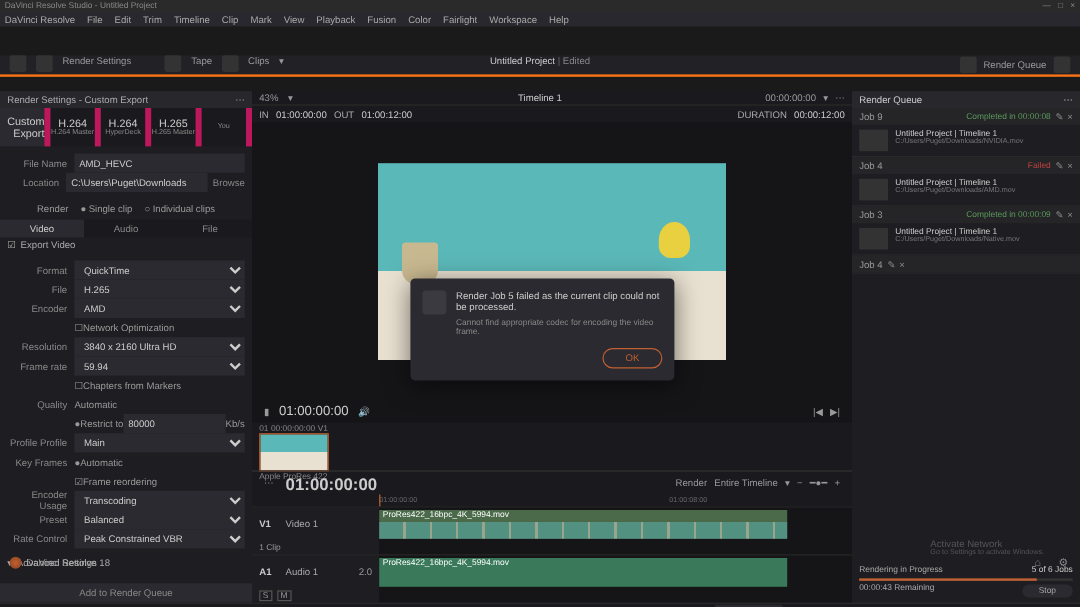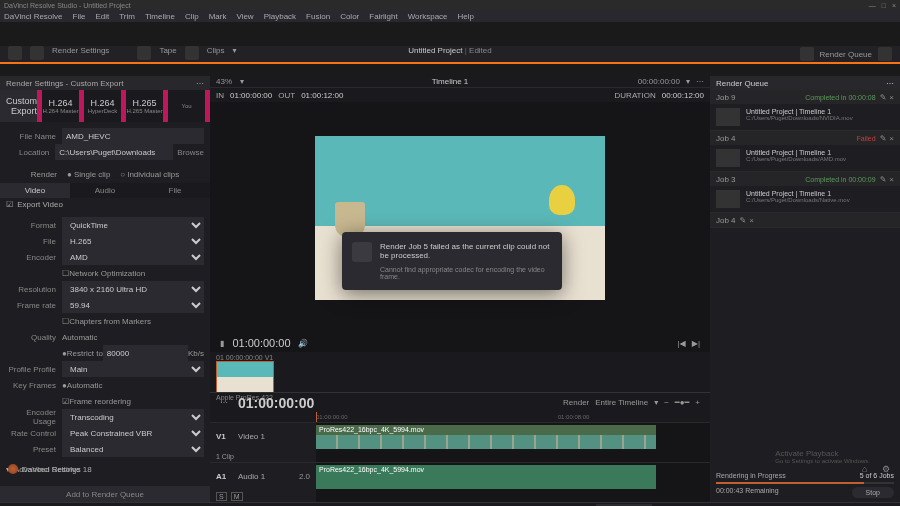--- a/index.html
+++ b/index.html
@@ -303,26 +303,26 @@
       <div class="form-row">
           <label></label>
           <span>☑ </span>
           <span>Frame reordering</span>
         </div>
       <div class="form-row">
           <label>Encoder Usage</label>
           <select><option>Transcoding</option></select>
         </div>
       <div class="form-row">
+          <label>Preset</label>
+          <select><option>Balanced</option></select>
+        </div>
+      <div class="form-row">
           <label>Rate Control</label>
           <select><option>Peak Constrained VBR</option></select>
-        </div>
-      <div class="form-row">
-          <label>Preset</label>
-          <select><option>Balanced</option></select>
         </div>
     </div>
     <div class="collapse-header">
         <span>▾</span>
         <span>Advanced Settings</span>
       </div>
     <div class="add-queue">Add to Render Queue</div>
   </div>
 
   <div class="center">
@@ -535,21 +535,21 @@
       <span class="nav-icon"></span>
       <span>Fairlight</span>
     </div>
   <div class="nav-item active">
       <span class="nav-icon"></span>
       <span>Deliver</span>
     </div>
 </div>
 
 <div class="activate">
-  <div>Activate Playback</div>
+  <div>Activate Network</div>
   <div class="activate-sub">Go to Settings to activate Windows.</div>
 </div>
 
 <div class="taskbar">
   <div class="taskbar-left">
     <span>61°F</span>
     <span>Smoke</span>
   </div>
   <div class="taskbar-center">
     <span class="win-icon"></span>
@@ -572,13 +572,16 @@
 </div>
 
 <div class="modal">
   <div class="modal-row">
     <div class="modal-icon"></div>
     <div class="modal-text">
       <div>Render Job 5 failed as the current clip could not be processed.</div>
       <div class="modal-sub">Cannot find appropriate codec for encoding the video frame.</div>
     </div>
   </div>
+  <div style="display:flex">
+      <div class="modal-btn">OK</div>
+    </div>
 </div>
 
 </body></html>

